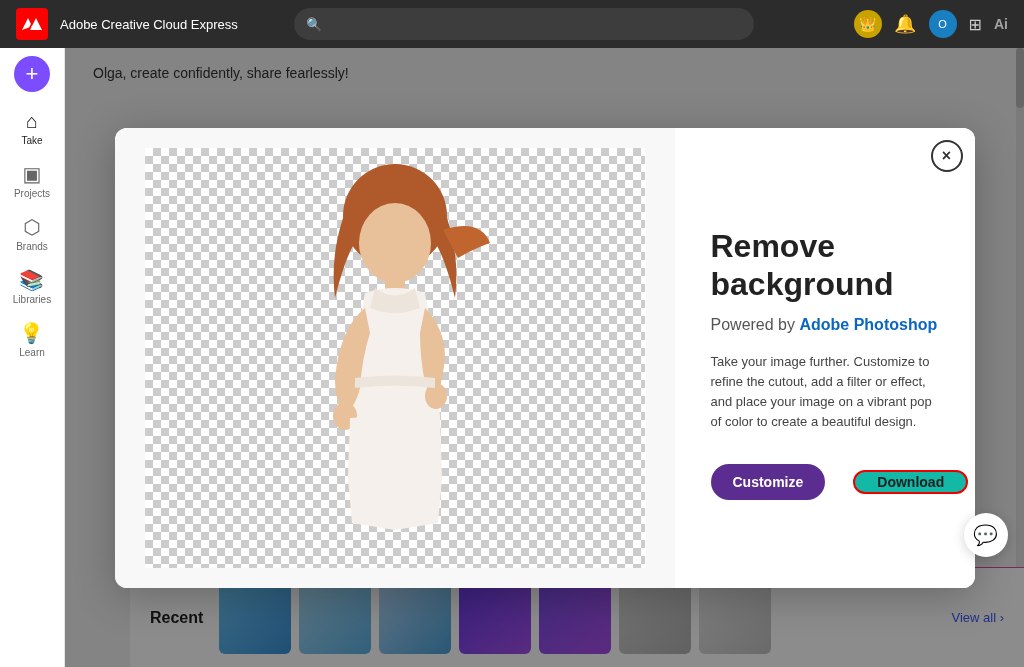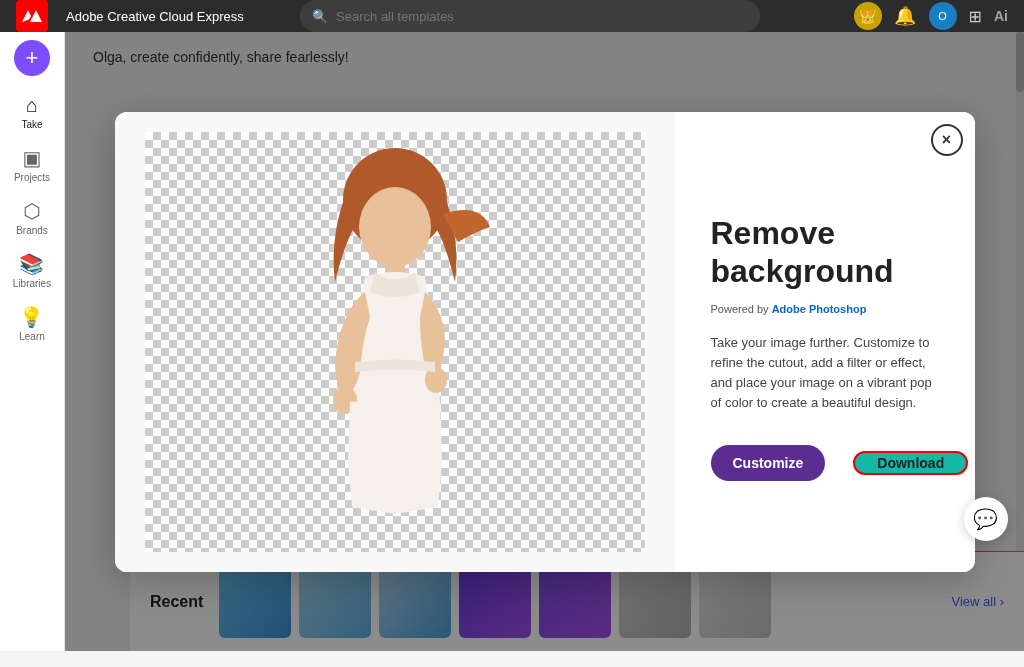--- a/index.html
+++ b/index.html
@@ -1,21 +1,21 @@
 <!DOCTYPE html>
 <html><head>
   <meta charset="utf-8">
   <style>
     * { box-sizing: border-box; margin: 0; padding: 0; }
     body { font-family: 'Segoe UI', Arial, sans-serif; background: #f5f5f5; width: 1024px; height: 667px; overflow: hidden; position: relative; }
 
     
     .topnav {
-      display: flex; align-items: center; background: #2c2c2c; height: 32px;
-      padding: 0 16px; gap: 18px; position: relative; z-index: 10;
+      display: flex; align-items: center; background: #2c2c2c; height: 48px;
+      padding: 0 16px; gap: 12px; position: relative; z-index: 10;
     }
     .adobe-logo {
       width: 32px; height: 32px; background: #ff0000; border-radius: 4px;
       display: flex; align-items: center; justify-content: center; flex-shrink: 0;
     }
     .adobe-logo svg { width: 20px; height: 20px; }
     .app-title { color: #fff; font-size: 13px; font-weight: 400; white-space: nowrap; }
     .search-bar {
       flex: 1; max-width: 460px; margin: 0 auto;
       background: #3d3d3d; border-radius: 20px; height: 32px;
@@ -114,21 +114,21 @@
       display: flex; align-items: flex-end; justify-content: center;
     }
     
 
     
     .modal-info-panel {
       width: 300px; flex-shrink: 0; padding: 48px 36px 36px 36px;
       display: flex; flex-direction: column; justify-content: center; background: #fff;
     }
     .modal-title { font-size: 32px; font-weight: 700; color: #222; line-height: 1.2; margin-bottom: 12px; }
-    .powered-by { font-size: 11px; color: #555; margin-bottom: 18px; }
+    .powered-by { font-size: 16px; color: #555; margin-bottom: 18px; }
     .powered-by strong { color: #0a66c2; font-weight: 600; }
     .modal-desc { font-size: 13px; color: #444; line-height: 1.55; margin-bottom: 32px; }
     .modal-actions { display: flex; gap: 28px; align-items: center; }
     .btn-customize {
       background: #5c2d91; color: #fff; border: none; border-radius: 20px;
       padding: 10px 22px; font-size: 14px; font-weight: 600; cursor: pointer;
     }
     .btn-download {
       background: #14b8a6; color: #222; border: 2.5px solid #e00; border-radius: 20px;
       padding: 2px 22px; font-size: 14px; font-weight: 700; cursor: pointer;
@@ -178,21 +178,20 @@
 
 <div class="topnav">
   <div class="adobe-logo">
     <svg viewBox="0 0 20 20" fill="white" xmlns="http://www.w3.org/2000/svg">
       <path d="M0 16L6 4l3 6-2 3.5L0 16zM20 16L14 4l-6 12h12zM7.5 13h5L11 10.5 9 13z"></path>
     </svg>
   </div>
   <span class="app-title">Adobe Creative Cloud Express</span>
   <div class="search-bar">
     <span class="search-icon">🔍</span>
-    <input class="search-input" type="text" placeholder="Search all templates" style="">
   </div>
   <div class="nav-right">
     <div class="crown-icon">
       <span>👑</span>
     </div>
     <span class="nav-icon">🔔</span>
     <div class="avatar-circle">O</div>
     <span class="nav-icon" style="font-size:16px;">⊞</span>
     <span class="nav-icon" style="font-size:14px;font-weight:700;color:#a3a3a3;">Ai</span>
   </div>

